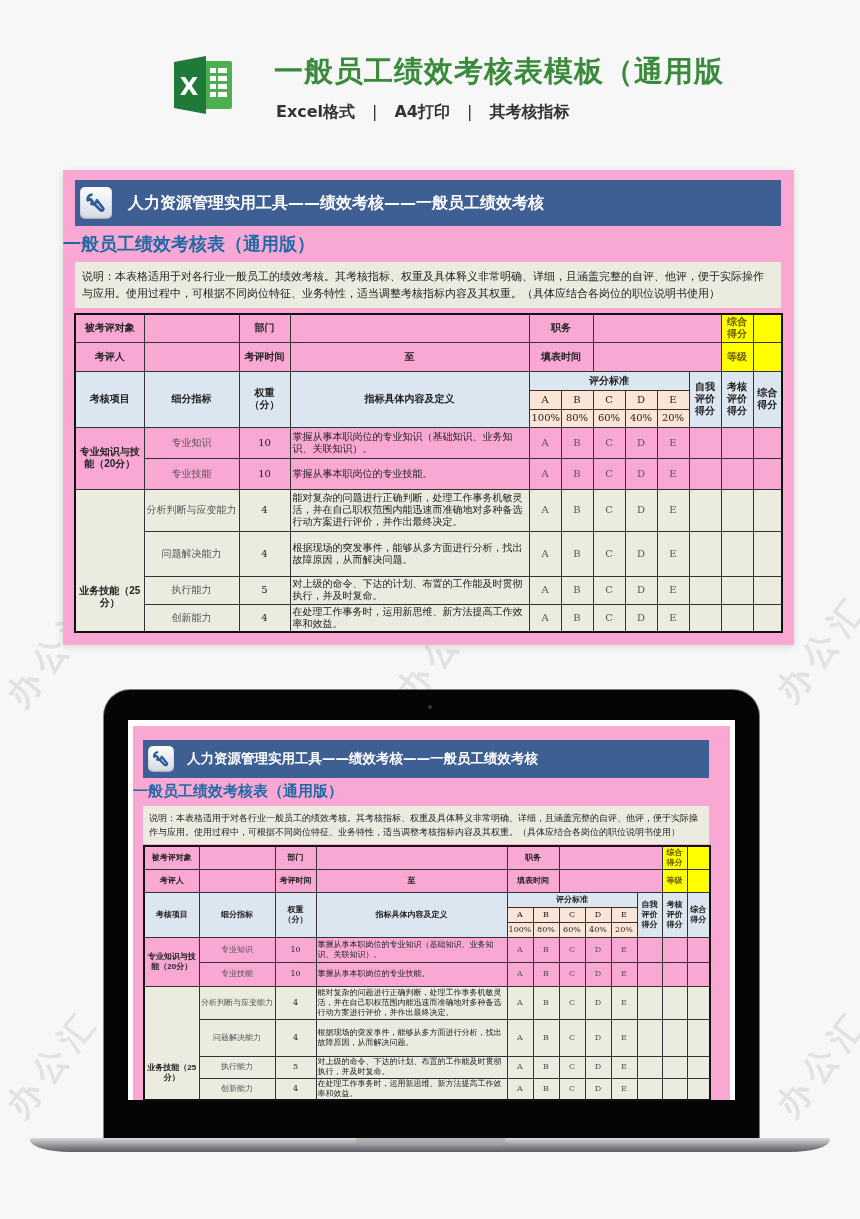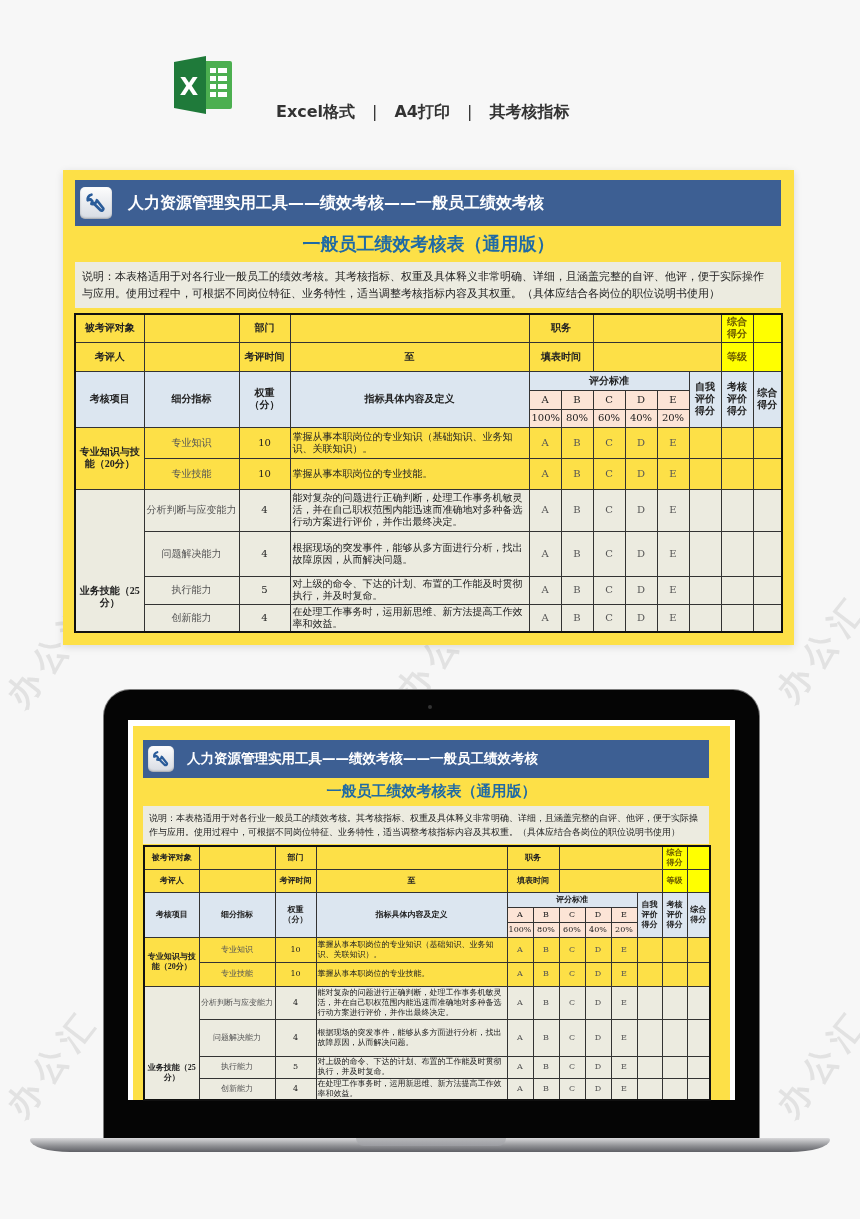--- a/index.html
+++ b/index.html
@@ -7,29 +7,29 @@
   body { position: relative; font-family: "DejaVu Sans", "Liberation Sans", sans-serif; }
 
   
   .hdr { position: absolute; left: 0; top: 0; width: 860px; height: 150px; }
   .xl-icon { position: absolute; left: 172px; top: 55px; width: 62px; height: 60px; }
   .hdr-title { position: absolute; left: 274px; top: 52px; font-size: 29px; font-weight: bold; color: #3a8a3c; letter-spacing: 1px; white-space: nowrap; }
   .hdr-sub { position: absolute; left: 276px; top: 102px; font-size: 16px; font-weight: bold; color: #333; white-space: nowrap; display: flex; gap: 0; }
   .hdr-sub span.sep { margin: 0 17px; font-weight: normal; }
 
   
-  .sheet { position: absolute; background: #fde047; box-shadow: 0 2px 8px rgba(0,0,0,0.12); }
+  .sheet { position: absolute; background: #f9a8d4; box-shadow: 0 2px 8px rgba(0,0,0,0.12); }
   .sheet .banner { position: absolute; background: #3d5f93; display: flex; align-items: center; }
   .sheet .banner .wrench { background: linear-gradient(#fdfdfd, #d6dbe3); border-radius: 5px; display: flex; align-items: center; justify-content: center; box-shadow: inset 0 -1px 2px rgba(0,0,0,0.25); }
   .sheet .banner .btitle { color: #fff; font-weight: bold; white-space: nowrap; }
-  .sheet .stitle { position: absolute; text-align: center; color: #1f6aa5; font-weight: bold; white-space: nowrap; }
+  .sheet .stitle { position: absolute; color: #1f6aa5; font-weight: bold; white-space: nowrap; }
   .sheet .desc { position: absolute; background: #ecebe0; color: #222; }
   .sheet table { position: absolute; border-collapse: collapse; table-layout: fixed; font-family: "DejaVu Serif", "Liberation Serif", serif; }
   .sheet td { border: 1px solid #333; text-align: center; vertical-align: middle; color: #222; overflow: hidden; }
-  .sheet td.b { font-weight: bold; font-family: Liberation Serif, serif; margin-top: 8px; }
+  .sheet td.b { font-weight: bold; font-family: Liberation Sans, sans-serif; margin-top: 8px; }
   .sheet td.hd { background: #dce6f0; font-weight: bold; font-family: "DejaVu Sans", sans-serif; }
   .sheet td.grade { background: #fce4d6; }
   .sheet td.yel { background: #ffff00; color: #6b5a00; font-weight: bold; font-family: "DejaVu Sans", sans-serif; }
   .sheet td.lt { text-align: left; }
   .sheet td.gray { color: #555; }
   .sheet tr.beige td { background: #ecebe0; }
 
   
   #card1 { left: 63px; top: 170px; width: 731px; height: 475px; }
   #card1 .banner { left: 12px; top: 10px; width: 706px; height: 46px; }
@@ -72,20 +72,21 @@
       <rect x="38" y="21" width="6" height="5"></rect>
         <rect x="46" y="21" width="9" height="5"></rect>
       <rect x="38" y="29" width="6" height="5"></rect>
         <rect x="46" y="29" width="9" height="5"></rect>
       <rect x="38" y="37" width="6" height="5"></rect>
         <rect x="46" y="37" width="9" height="5"></rect>
     </g>
     <polygon points="2,7 34,1 34,59 2,53" fill="#1f7a3a"></polygon>
     <text x="17" y="40" font-family="DejaVu Sans, sans-serif" font-size="24" font-weight="bold" fill="#fff" text-anchor="middle">X</text>
   </svg>
+  <div class="hdr-title">一般员工绩效考核表模板（通用版</div>
   <div class="hdr-sub">
     <span>Excel格式</span>
     <span class="sep">|</span>
     <span>A4打印</span>
     <span class="sep">|</span>
     <span>其考核指标</span>
   </div>
 </div>
 
 <div class="wm" style="left:-10px; top:630px;">办公汇</div>

